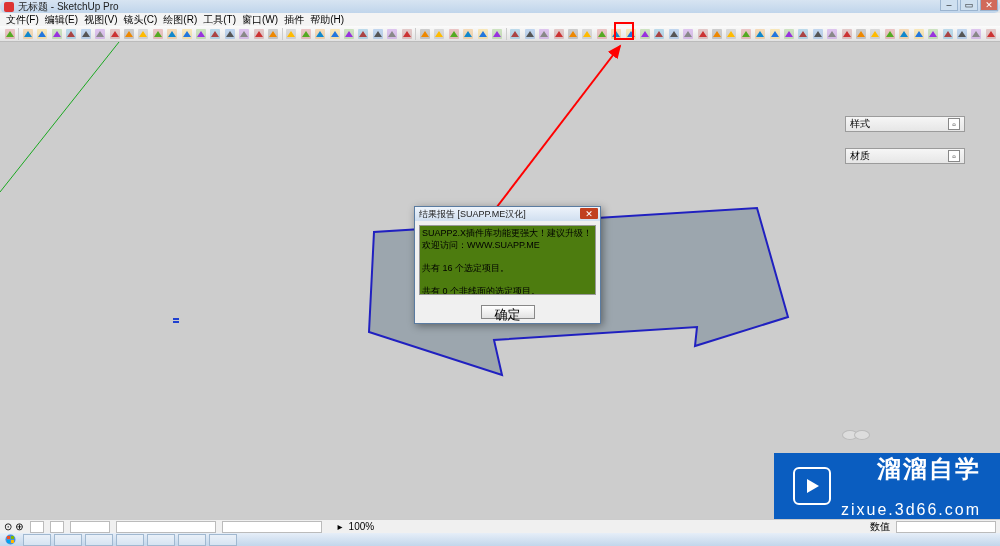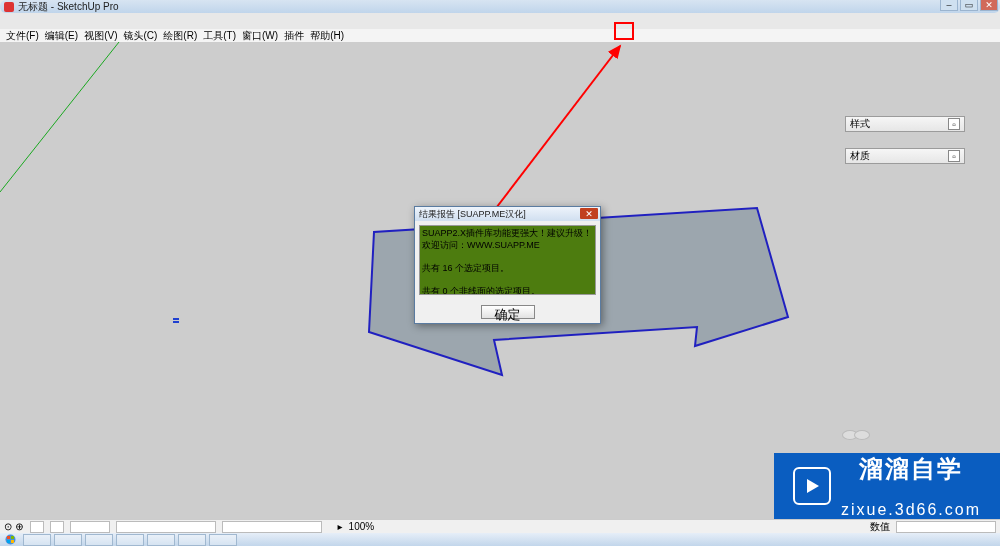--- a/index.html
+++ b/index.html
@@ -49,21 +49,20 @@
     }
     .window-controls .btn.close { background: #d16a5a; color: #fff; }
     .menu-bar {
       height: 13px;
       background: #f4f4f4;
       display: flex;
       gap: 2px;
       padding: 0 4px;
       align-items: center;
       font-size: 10px;
-      margin-top: 16px;
     }
     .menu-bar .menu-item {
       padding: 0 2px;
       cursor: pointer;
     }
     .toolbar {
       height: 16px;
       background: linear-gradient(#fbfbfb, #e2e2e2);
       border-bottom: 1px solid #bbb;
       display: flex;
@@ -264,21 +263,21 @@
       width: 38px; height: 38px;
       border: 2px solid #fff;
       border-radius: 6px;
       display: flex;
       align-items: center;
       justify-content: center;
     }
     .watermark .text-block {
       display: flex;
       flex-direction: column;
-      align-items: center;
+      align-items: flex-end;
       gap: 16px;
     }
     .watermark .big {
       font-size: 24px;
       font-weight: bold;
       letter-spacing: 2px;
     }
     .watermark .url {
       font-size: 16px;
       letter-spacing: 2px;

